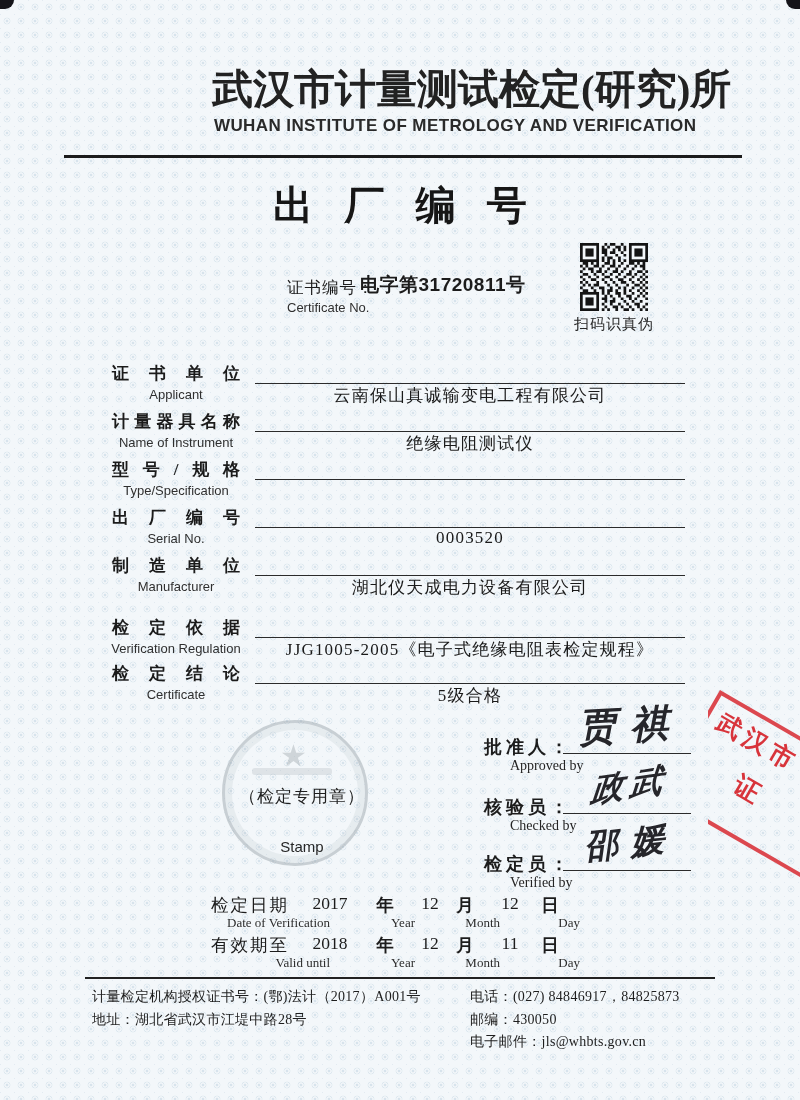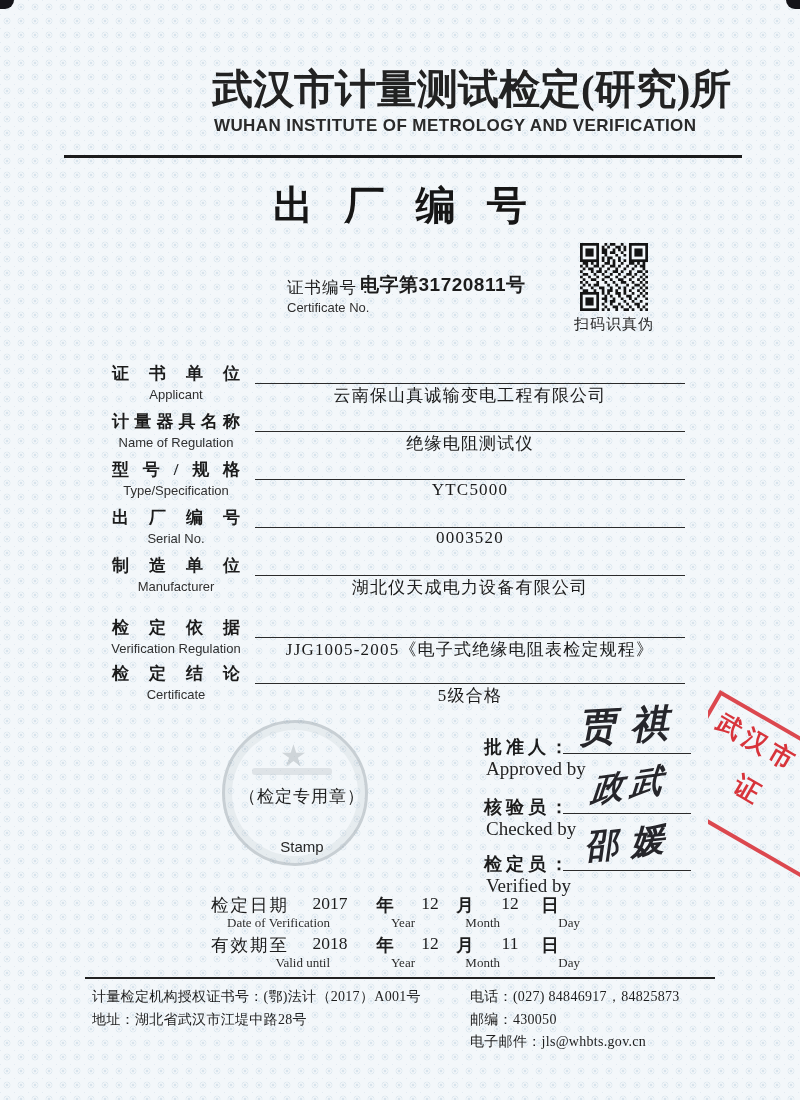--- a/index.html
+++ b/index.html
@@ -53,21 +53,21 @@
   .flabel{left:112px;width:128px;font-size:17px;font-weight:600;color:#1b1b1b;
           text-align:justify;text-align-last:justify;}
   .fline{left:255px;width:430px;height:0;border-bottom:1.6px solid #2b2b2b;}
   .fval{left:255px;width:430px;text-align:center;font-size:17px;letter-spacing:1.2px;color:#1a1a1a;margin-top:24px;}
   .fen{left:100px;width:152px;text-align:center;font-size:13px;color:#2f2f2f;}
 
   
   .slabel{left:484px;width:86px;font-size:18px;font-weight:600;letter-spacing:2px;
           text-align:justify;text-align-last:justify;}
   .sline{left:563px;width:128px;height:0;border-bottom:1.6px solid #2b2b2b;}
-  .sen{left:486px;font-size:19px;color:#242424;}
+  .sen{left:510px;font-size:14px;color:#242424;}
   .sig{left:555px;width:150px;text-align:center;font-style:italic;font-weight:600;color:#26262b;}
 
   
   .stamp-cn{left:222px;top:785px;width:160px;text-align:center;font-size:17px;letter-spacing:1px;color:#1e1e1e;}
   .stamp-en{left:222px;top:838px;width:160px;text-align:center;font-size:15px;color:#262626;}
 
   
   .red-stamp-wrap{left:708px;top:678px;width:92px;height:206px;overflow:hidden;}
   .red-stamp{position:absolute;left:12px;top:12px;width:232px;height:122px;
              border:4.5px solid rgba(216,48,55,.88);
@@ -147,24 +147,23 @@
   <div class="abs qr-caption serif">扫码识真伪</div>
 
   <div class="abs flabel" style="top:362px">证书单位</div>
   <div class="abs fval" style="top:360px">云南保山真诚输变电工程有限公司</div>
   <div class="abs fline" style="top:383px"></div>
   <div class="abs fen sans" style="top:387px">Applicant</div>
 
   <div class="abs flabel" style="top:410px">计量器具名称</div>
   <div class="abs fval" style="top:408px">绝缘电阻测试仪</div>
   <div class="abs fline" style="top:431px"></div>
-  <div class="abs fen sans" style="top:435px">Name of Regulation</div>
+  <div class="abs fen sans" style="top:435px">Name of Instrument</div>
 
   <div class="abs flabel" style="top:458px">型号/规格</div>
-  <div class="abs fval" style="top:456px">YTC5000</div>
   <div class="abs fline" style="top:479px"></div>
   <div class="abs fen sans" style="top:483px">Type/Specification</div>
 
   <div class="abs flabel" style="top:506px">出厂编号</div>
   <div class="abs fval" style="top:504px">0003520</div>
   <div class="abs fline" style="top:527px"></div>
   <div class="abs fen sans" style="top:531px">Serial No.</div>
 
   <div class="abs flabel" style="top:554px">制造单位</div>
   <div class="abs fval" style="top:552px">湖北仪天成电力设备有限公司</div>

